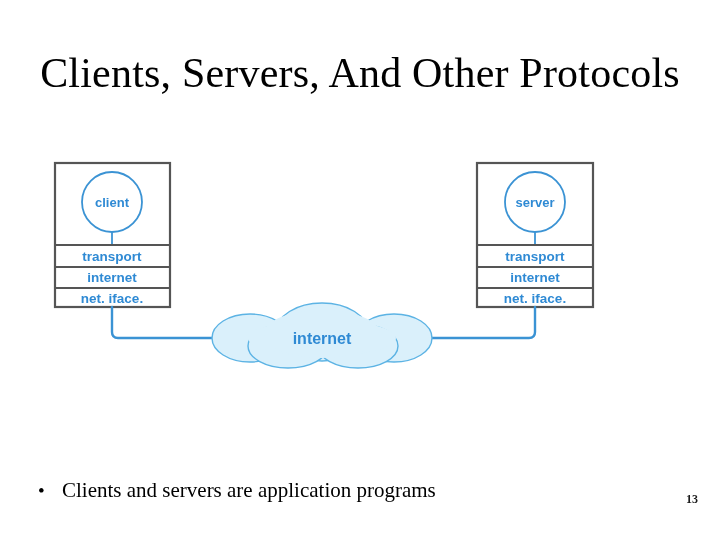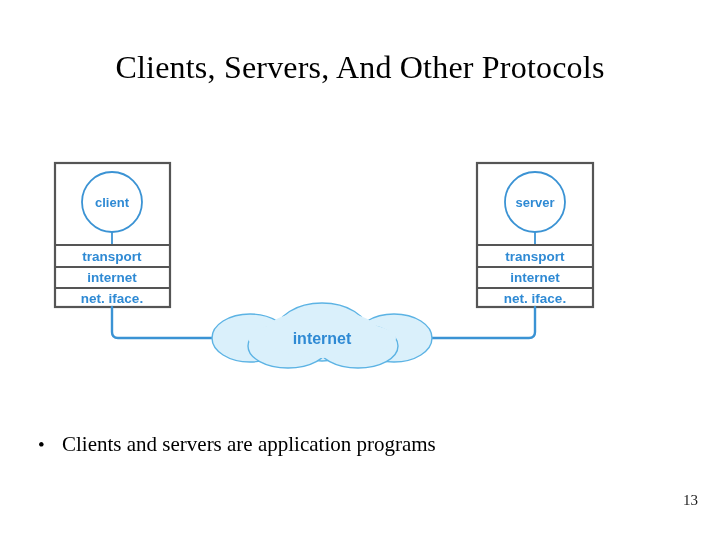--- a/index.html
+++ b/index.html
@@ -25,21 +25,21 @@
   }
 
   
   .slide-title {
     position: absolute;
     left: 40px;
     top: 50px;
     width: 640px;
     text-align: center;
     font-family: "Liberation Serif", serif;
-    font-size: 32px;
+    font-size: 42px;
     font-weight: normal;
     color: #000000;
     letter-spacing: 0.2px;
     line-height: 1.1;
     white-space: nowrap;
   }
 
   
   .diagram {
     position: absolute;
@@ -89,30 +89,32 @@
     flex: 0 0 30px;
     text-align: left;
     font-size: 19px;
     line-height: 1;
     padding-left: 6px;
     box-sizing: border-box;
   }
   .bullet-text {
     flex: 1 1 auto;
     white-space: nowrap;
+    margin-top: 46px;
   }
 
   
   .page-number {
     position: absolute;
     right: 22px;
     top: 492px;
     font-family: "Liberation Serif", serif;
-    font-size: 15px;
+    font-size: 12px;
     color: #1a1a1a;
+    font-weight: bold;
   }
 </style>
 </head>
 <body>
 
 <div class="slide">
 
   <div class="slide-title">Clients, Servers, And Other Protocols</div>
 
   <div class="diagram">

